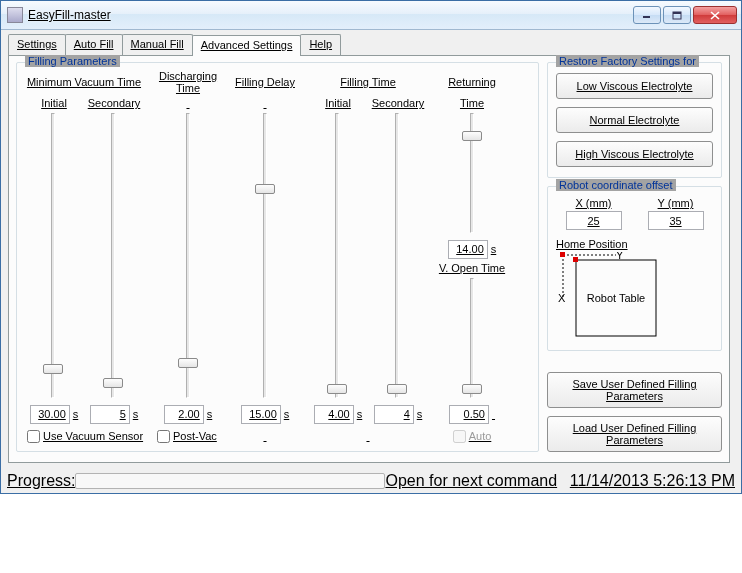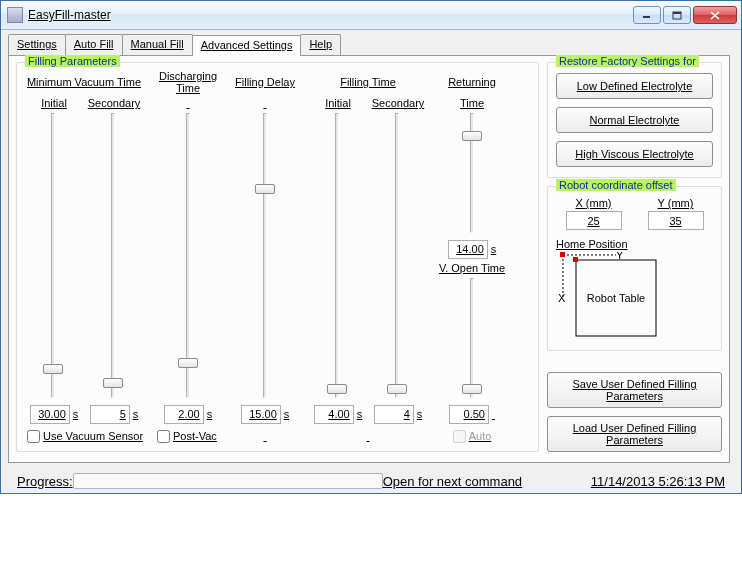--- a/index.html
+++ b/index.html
@@ -104,21 +104,21 @@
     border: 1px solid #d5dfe5;
     border-radius: 2px;
     padding: 6px 6px 6px 6px;
     position: relative;
     background: #fcfcfc;
   }
   .fieldset > .legend {
     position: absolute;
     top: -8px;
     left: 8px;
-    background: #bef264;
+    background: #a3a3a3;
     padding: 0 3px;
     font-size: 11px;
     color: #003399;
   }
   .fp {
     width: 527px;
     display: flex;
     flex-direction: column;
   }
   .grp { display:flex; flex-direction:column; align-items:center; }
@@ -210,23 +210,23 @@
   .robot-diagram {
     margin-top: 2px;
     height: 90px;
     position: relative;
   }
 
   .statusbar {
     height: 24px;
     display:flex;
     align-items:center;
-    padding: 0 16px;
+    padding: 0 6px;
     gap: 0;
-    font-size: 13px;
+    font-size: 16px;
     background:#f0f0f0;
   }
   .progress-wrap {
     width: 310px; height: 16px;
     border: 1px solid #b3b3b3;
     background: #f8f8f8;
     border-radius: 2px;
   }
   .status-text { flex:1; }
   .col { width: 60px; display:flex; flex-direction:column; align-items:center; }
@@ -429,21 +429,21 @@
                 <input type="checkbox" disabled="" style="">
                 <span>Auto</span>
               </div>
             </div>
           </div>
         </div>
 
         <div class="right-col">
           <div class="fieldset restore-box">
             <div class="legend">Restore Factory Settings for</div>
-            <div class="btn">Low Defined Electrolyte</div>
+            <div class="btn">Low Viscous Electrolyte</div>
             <div class="btn">Normal Electrolyte</div>
             <div class="btn">High Viscous Electrolyte</div>
           </div>
 
           <div class="fieldset offset-box">
             <div class="legend">Robot coordinate offset</div>
             <div class="xy-row">
               <div class="xy-col">
                 <span>X (mm)</span>
                 <input value="25" style="">

